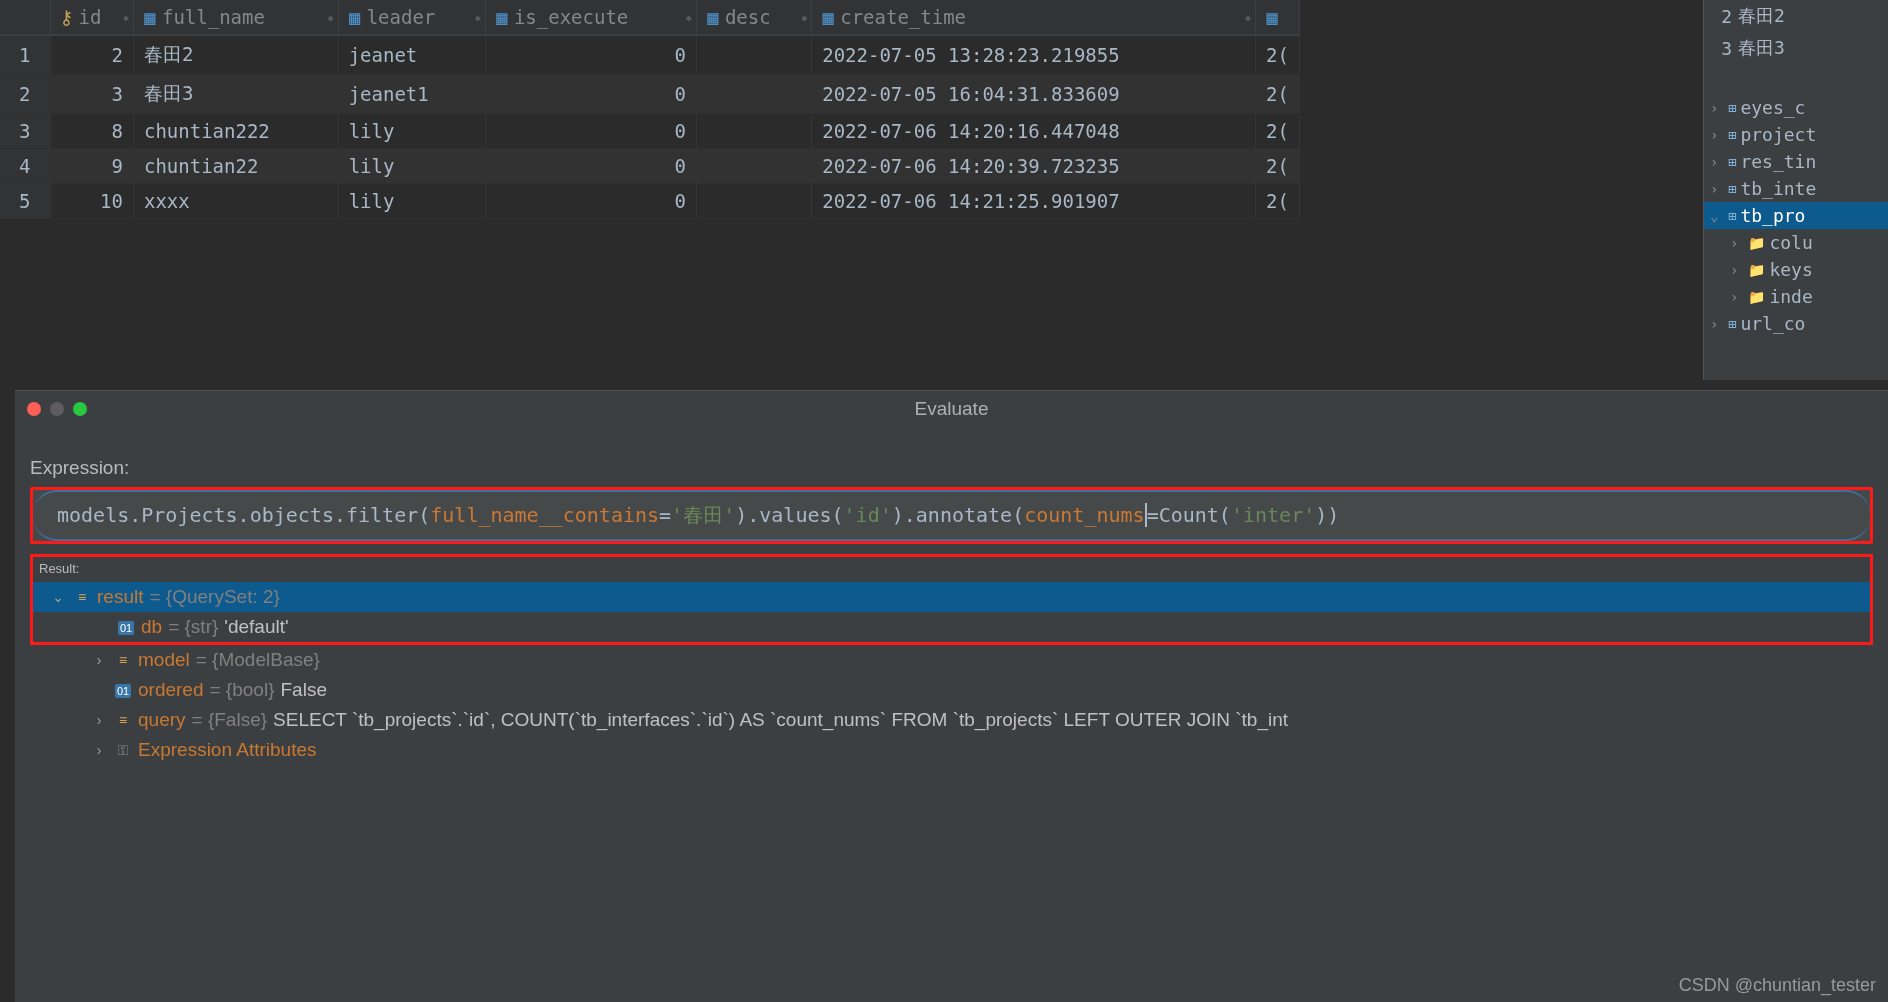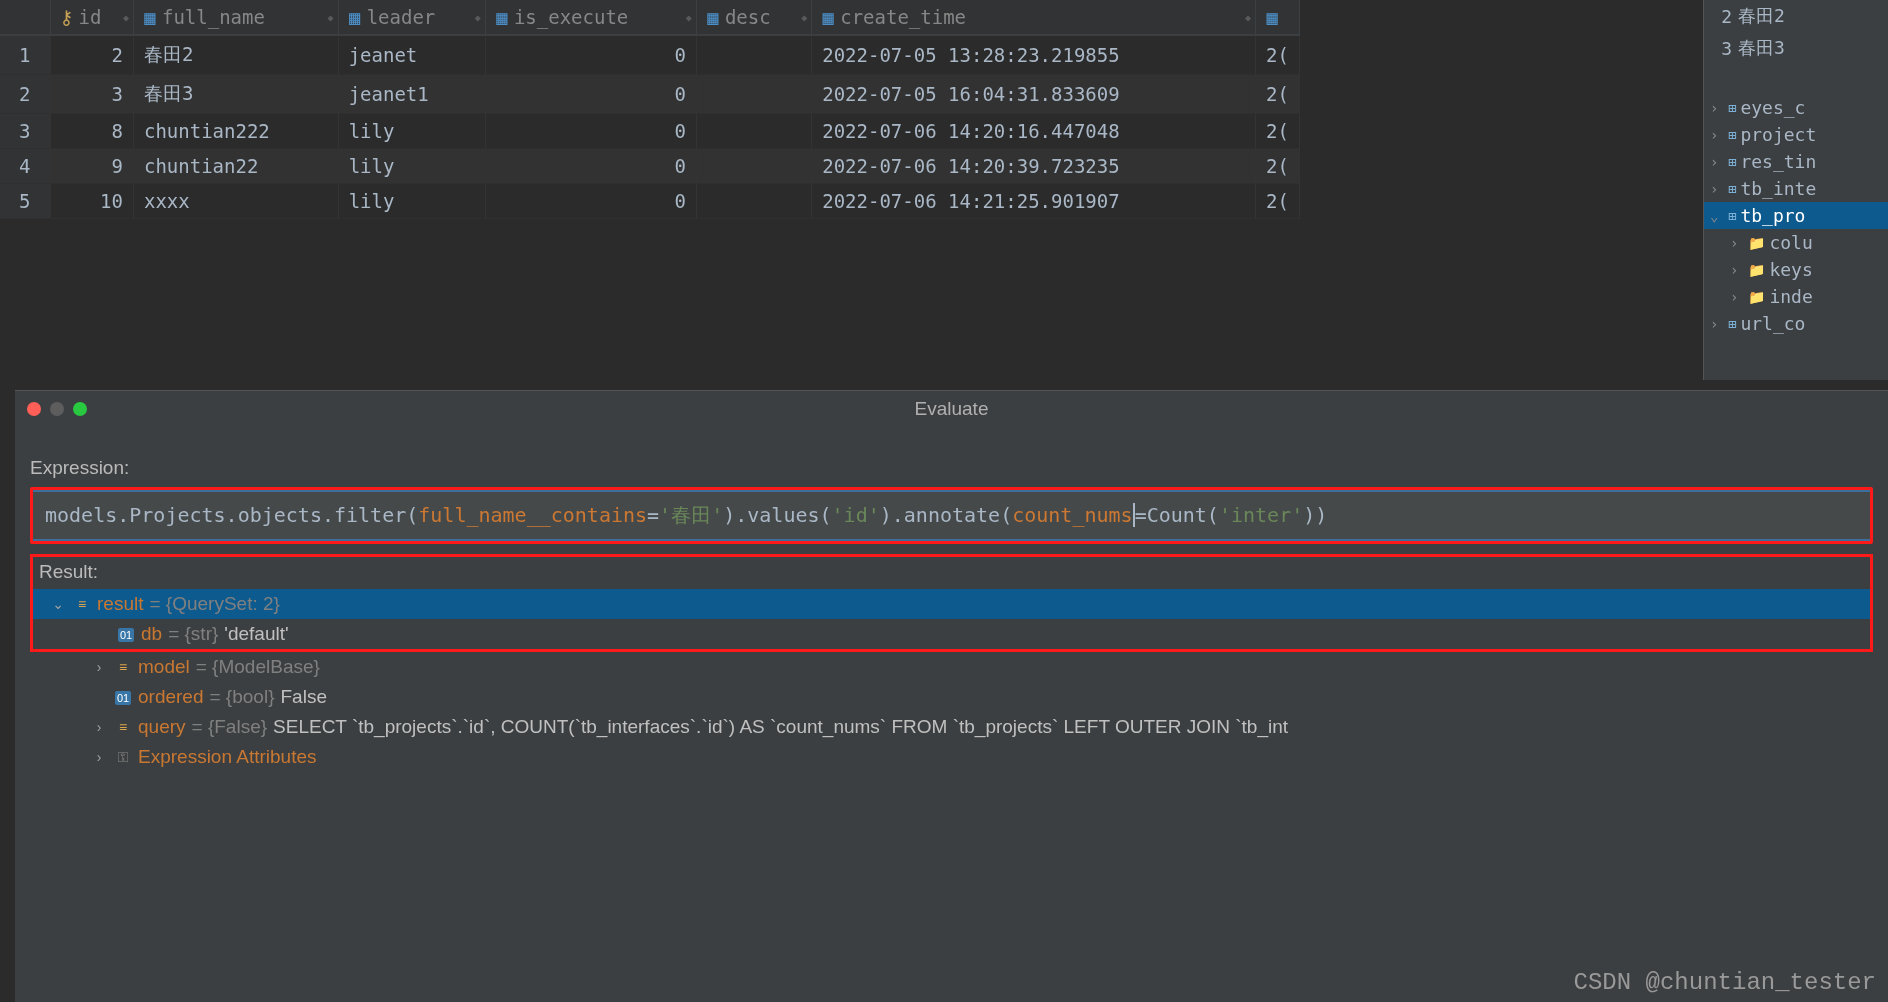--- a/index.html
+++ b/index.html
@@ -132,31 +132,32 @@
       font-family: Menlo, monospace;
       font-size: 20px;
       color: #a9b7c6;
       position: relative;
       border-radius: 2px;
     }
     .expr-box-inner {
       border-top: 2px solid #3e6e9e;
       border-bottom: 2px solid #3e6e9e;
       margin: -10px -12px;
-      padding: 10px 12px;
+      padding: 10px 24px;
+      border-radius: 24px;
     }
     .kw-orange { color: #cc7832; }
     .str-green { color: #6a8759; }
     .cursor { border-right: 2px solid #a9b7c6; }
     
     .usage-hint { text-align: right; color: #777; font-size: 18px; font-family: -apple-system, sans-serif; margin-top: 14px; }
     
     .result-section { margin-top: 10px; }
     .result-box { border: 3px solid #ff1a1a; padding: 0; background: #3c3f41; }
-    .result-label { color: #bbbbbb; padding: 4px 6px 6px 6px; font-family: -apple-system, sans-serif; font-size: 19px; }
+    .result-label { color: #bbbbbb; padding: 4px 6px 6px 6px; font-family: -apple-system, sans-serif; font-size: 13px; }
     .result-tree { font-family: -apple-system, sans-serif; font-size: 19px; }
     .tree-node {
       display: flex;
       align-items: center;
       padding: 4px 8px;
       gap: 6px;
     }
     .tree-node.highlighted { background: #0d5a8e; }
     .node-chev { width: 18px; font-size: 14px; color: #a0a0a0; text-align: center; }
     .node-icon { width: 18px; font-size: 14px; text-align: center; }
@@ -165,22 +166,22 @@
     .ic-key { color: #888; }
     .node-name { color: #c97832; }
     .node-type { color: #808080; }
     .node-val { color: #c0c0c0; }
     
     .watermark {
       position: absolute;
       right: 12px;
       bottom: 6px;
       color: #999;
-      font-size: 24px;
-      font-family: Liberation Mono, monospace;
+      font-size: 18px;
+      font-family: Liberation Sans, sans-serif;
     }
   </style>
 </head>
 <body>
 
 <div class="table-container">
   <table class="data-table">
     <thead>
       <tr>
         <th class="row-num-head"></th>

